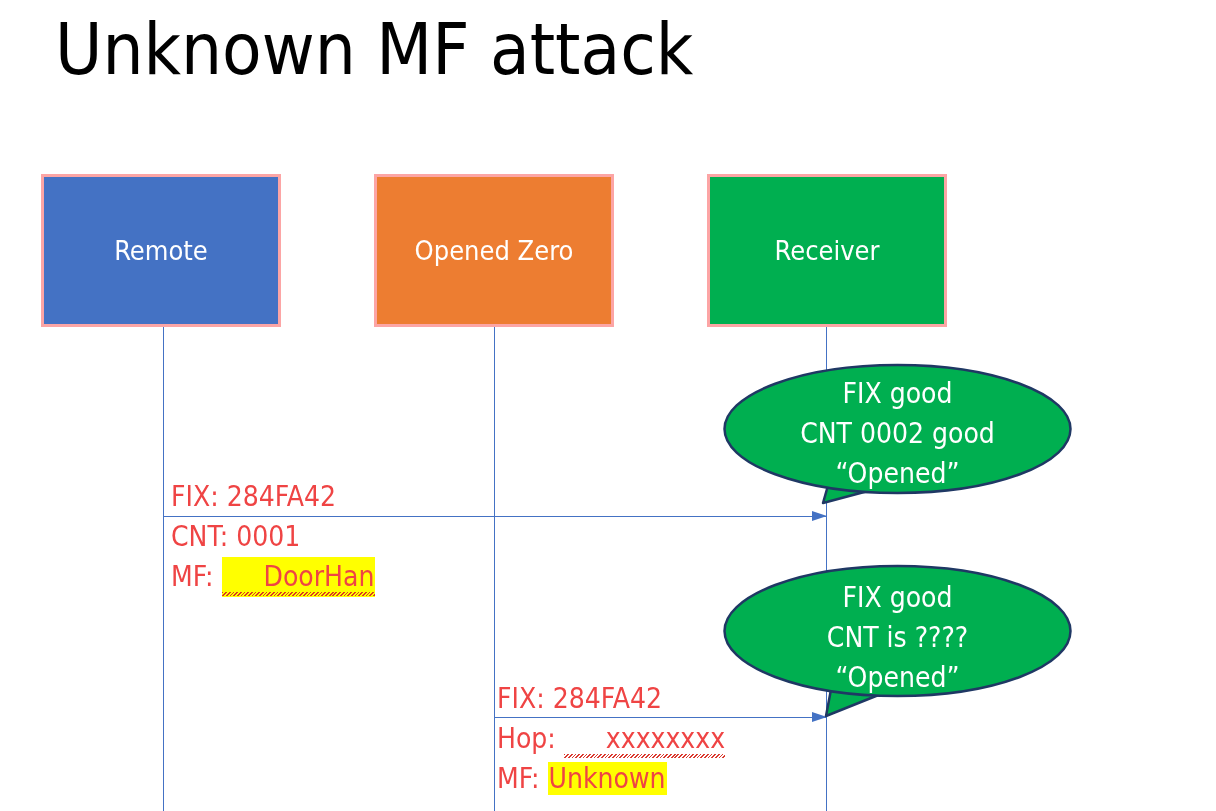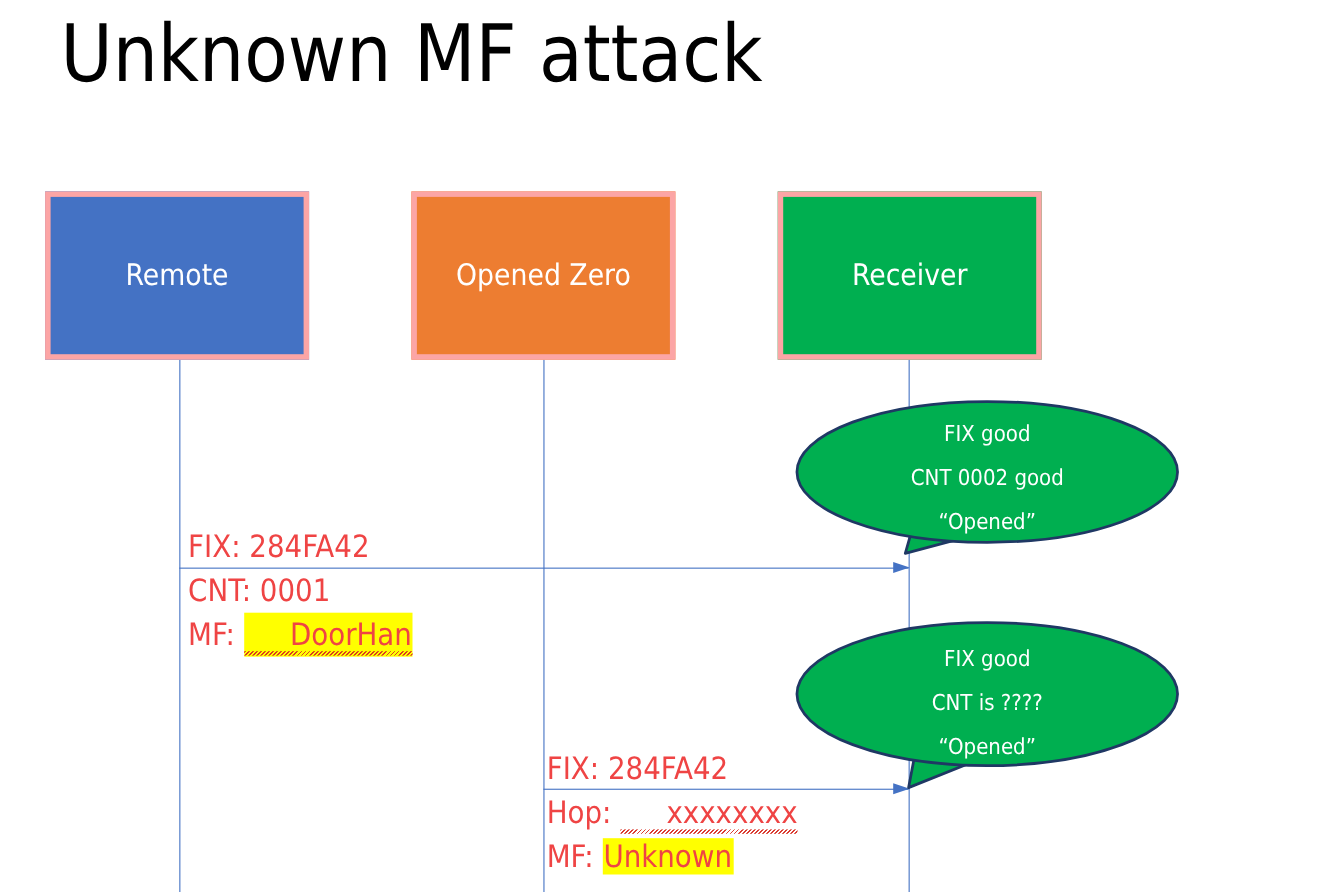--- a/index.html
+++ b/index.html
@@ -47,21 +47,21 @@
   .lifeline.flipper  { left: 494px; }
   .lifeline.receiver { left: 826px; }
 
   
   .actor-box {
     position: absolute;
     top: 174px;
     width: 240px;
     height: 153px;
     box-sizing: border-box;
-    border: 5px solid #fca5a5;
+    border: 3px solid #fca5a5;
     display: flex;
     align-items: center;
     justify-content: center;
   }
   .actor-box .actor-label {
     font-family: "DejaVu Sans Condensed", "Liberation Sans Narrow", "Liberation Sans", sans-serif;
     font-stretch: condensed;
     font-size: 27px;
     color: #ffffff;
     white-space: nowrap;
@@ -136,21 +136,21 @@
     overflow: visible;
   }
   .callout .callout-text {
     position: absolute;
     left: 0;
     top: 0;
     width: 349px;
     text-align: center;
     font-family: "DejaVu Sans Condensed", "Liberation Sans Narrow", "Liberation Sans", sans-serif;
     font-stretch: condensed;
-    font-size: 20px;
+    font-size: 28px;
     line-height: 40px;
     color: #ffffff;
     pointer-events: none;
   }
   .callout .callout-text .line { display: block; }
 
   .callout.bubble1 { left: 723px; top: 363px; }
   .callout.bubble1 .callout-text { top: 11px; }
   .callout.bubble2 { left: 723px; top: 564px; }
   .callout.bubble2 .callout-text { top: 14px; }

